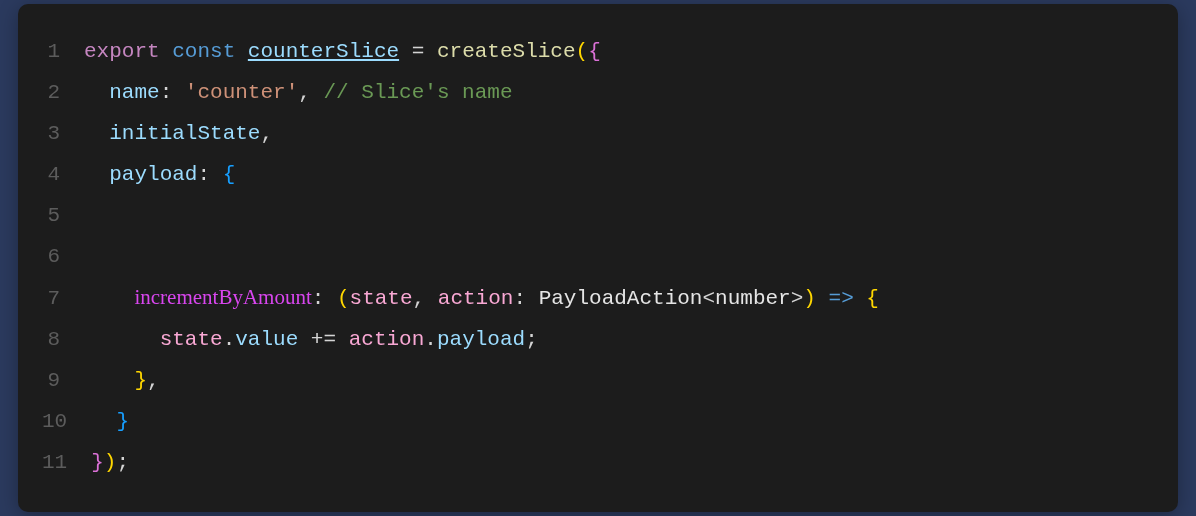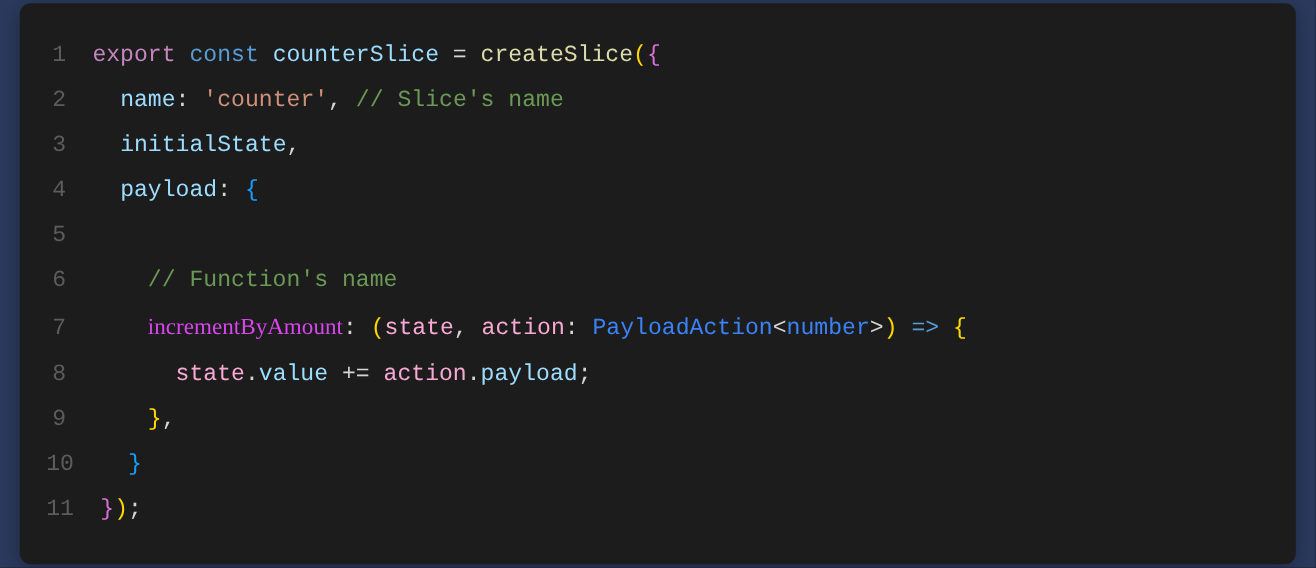--- a/index.html
+++ b/index.html
@@ -36,30 +36,30 @@
       padding-right: 24px;
       user-select: none;
       font-weight: 400;
     }
     .code {
       white-space: pre;
       color: #d4d4d4;
     }
     .kw-export { color: #c586c0; margin-top: 37px; }
     .kw-const { color: #569cd6; }
-    .ident { color: #9cdcfe; }
+    .ident { color: #9cdcfe; text-decoration: underline; }
     .fn-name { color: #d946ef; font-family: Liberation Serif, serif; }
     .func-call { color: #dcdcaa; }
     .brace { color: #ffd700; }
     .brace-pink { color: #da70d6; }
     .brace-blue { color: #179fff; }
     .str { color: #ce9178; margin-top: 46px; }
     .comment { color: #6a9955; text-align: right; }
     .prop { color: #9cdcfe; }
-    .type { color: #3b82f6; }
+    .type { color: #e5e5e5; }
     .op { color: #d4d4d4; }
     .plain { color: #d4d4d4; }
     .param { color: #f9a8d4; }
     .angle { color: #d4d4d4; }
   </style>
 </head>
 <body>
 
 <div class="code-block">
   <div id="lines-container">
@@ -78,21 +78,21 @@
       <div class="line">
         <span class="line-num">4</span>
         <span class="code"><span class="plain">  </span><span class="prop">payload</span><span class="plain">: </span><span class="brace-blue">{</span></span>
       </div>
       <div class="line">
         <span class="line-num">5</span>
         <span class="code"></span>
       </div>
       <div class="line">
         <span class="line-num">6</span>
-        <span class="code"><span class="plain">    </span><span class="comment">// Function's name</span></span>
+        <span class="code"><span class="plain">    </span></span>
       </div>
       <div class="line">
         <span class="line-num">7</span>
         <span class="code"><span class="plain">    </span><span class="fn-name">incrementByAmount</span><span class="plain">: </span><span class="brace">(</span><span class="param">state</span><span class="plain">, </span><span class="param">action</span><span class="plain">: </span><span class="type">PayloadAction</span><span class="angle">&lt;</span><span class="type">number</span><span class="angle">&gt;</span><span class="brace">)</span><span class="plain"> </span><span class="kw-const">=&gt;</span><span class="plain"> </span><span class="brace">{</span></span>
       </div>
       <div class="line">
         <span class="line-num">8</span>
         <span class="code"><span class="plain">      </span><span class="param">state</span><span class="plain">.</span><span class="prop">value</span><span class="plain"> += </span><span class="param">action</span><span class="plain">.</span><span class="prop">payload</span><span class="plain">;</span></span>
       </div>
       <div class="line">

